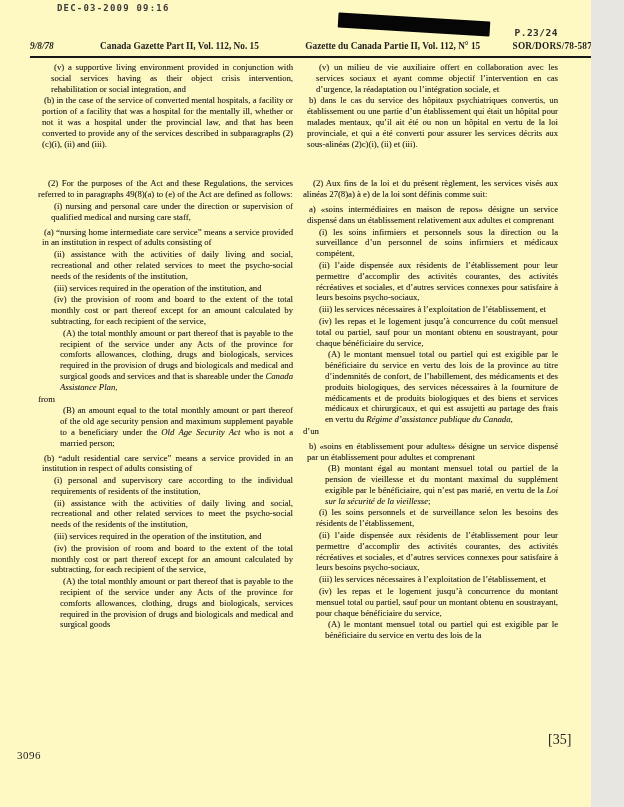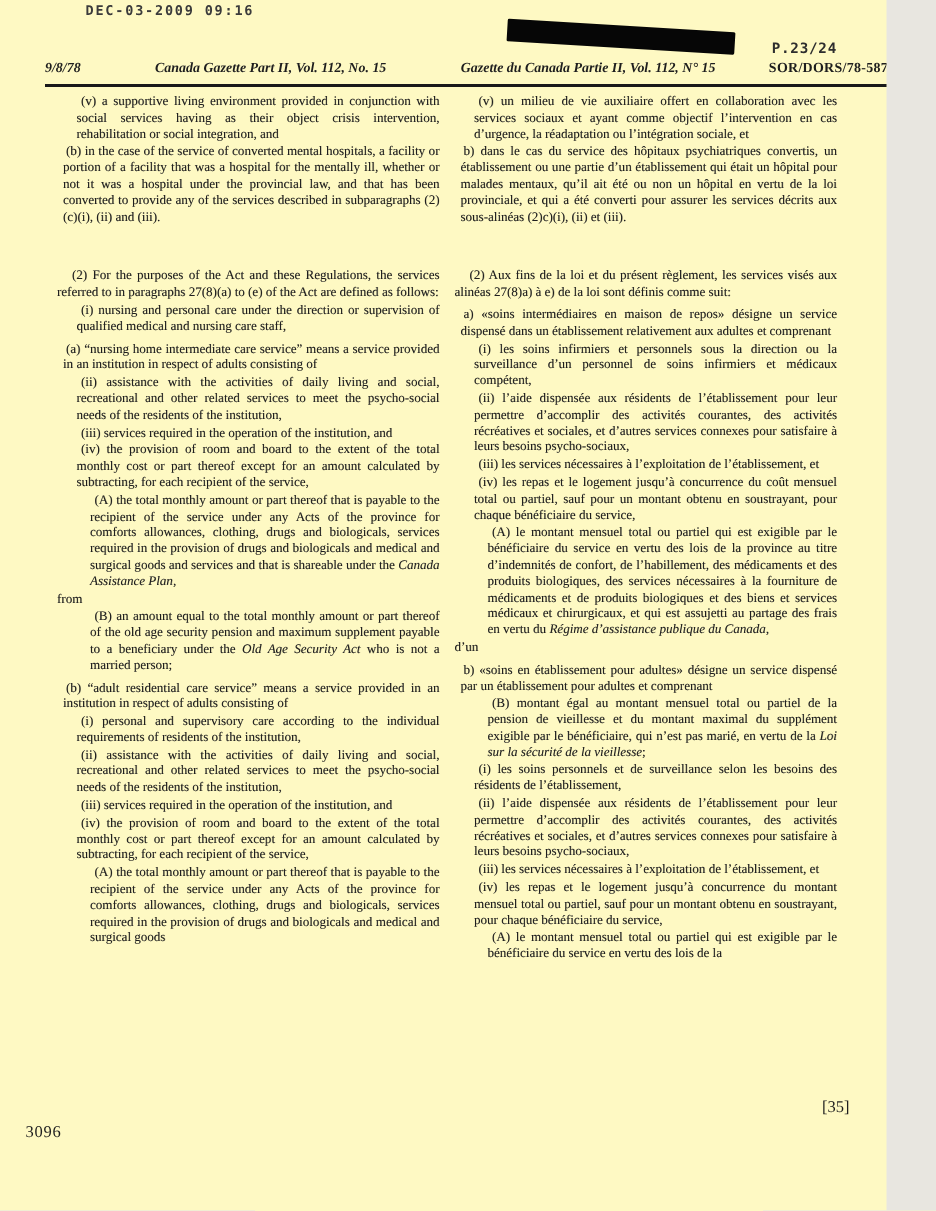--- a/index.html
+++ b/index.html
@@ -23,21 +23,21 @@
     position:absolute;left:338px;top:17px;width:152px;height:15px;
     background:#060606;transform:rotate(3.4deg);border-radius:1px;
   }
   
   .gazette-header{
     position:absolute;top:41px;left:30px;width:562px;
     display:flex;justify-content:space-between;align-items:flex-end;
     font-size:9.3px;font-weight:bold;white-space:nowrap;
   }
   .hdr-date{font-style:italic;}
-  .hdr-title{font-style:italic;padding-left:14px;}
+  .hdr-title{padding-left:14px;}
   .hdr-reg{font-style:normal;letter-spacing:0.2px;}
   .rule{
     position:absolute;top:55.5px;left:30px;width:562px;height:2px;
     background:#191919;
   }
   
   .columns{
     position:absolute;top:62px;left:38px;width:520px;
     display:flex;gap:10px;
   }
@@ -50,21 +50,21 @@
   .ind-0{text-indent:10px;}
   .ind-flush{text-indent:0;}
   .ind-b{padding-left:4px;text-indent:2px;}
   .ind-i{padding-left:13px;text-indent:3px;}
   .ind-A{padding-left:22px;text-indent:3px;}
   .gap{margin-top:29px;}
   .gap-sm{margin-top:4px;}
   .it{font-style:italic;}
   
   .footer-left{position:absolute;left:17px;top:733px;font-size:11px;letter-spacing:0.5px;margin-top:16px;}
-  .footer-right{position:absolute;left:548px;top:732px;font-size:11px;}
+  .footer-right{position:absolute;left:548px;top:732px;font-size:14px;}
   
   .edge-strip{
     position:absolute;left:612px;top:24px;width:5px;height:104px;
     background:repeating-linear-gradient(#4a4a4a 0 2px, transparent 2px 5px);
     opacity:0.75;transform:rotate(1.5deg);
   }
   .edge-dots{
     position:absolute;left:615px;top:140px;width:2px;height:250px;
     background:repeating-linear-gradient(transparent 0 26px, #8a8a8a 26px 28px);
     opacity:0.55;
@@ -105,21 +105,21 @@
     <span class="hdr-title">Canada Gazette Part II, Vol. 112, No. 15</span>
     <span class="hdr-title">Gazette du Canada Partie II, Vol. 112, N° 15</span>
     <span class="hdr-reg">SOR/DORS/78-587</span>
   </div>
   <div class="rule"></div>
 
   <div class="columns">
     <div class="col" id="col-en">
         <div class="para ind-i"><span>(v) a supportive living environment provided in conjunction with social services having as their object crisis intervention, rehabilitation or social integration, and</span></div>
         <div class="para ind-b"><span>(b) in the case of the service of converted mental hospitals, a facility or portion of a facility that was a hospital for the mentally ill, whether or not it was a hospital under the provincial law, and that has been converted to provide any of the services described in subparagraphs (2)(c)(i), (ii) and (iii).</span></div>
-        <div class="para ind-0 gap"><span>(2) For the purposes of the Act and these Regulations, the services referred to in paragraphs 27(8)(a) to (e) of the Act are defined as follows:</span></div>
+        <div class="para ind-0 gap"><span>(2) For the purposes of the Act and these Regulations, the services referred to in paragraphs 49(8)(a) to (e) of the Act are defined as follows:</span></div>
         <div class="para ind-i"><span>(i) nursing and personal care under the direction or supervision of qualified medical and nursing care staff,</span></div>
         <div class="para ind-b gap-sm"><span>(a) “nursing home intermediate care service” means a service provided in an institution in respect of adults consisting of</span></div>
         <div class="para ind-i"><span>(ii) assistance with the activities of daily living and social, recreational and other related services to meet the psycho-social needs of the residents of the institution,</span></div>
         <div class="para ind-i"><span>(iii) services required in the operation of the institution, and</span></div>
         <div class="para ind-i"><span>(iv) the provision of room and board to the extent of the total monthly cost or part thereof except for an amount calculated by subtracting, for each recipient of the service,</span></div>
         <div class="para ind-A"><span>(A) the total monthly amount or part thereof that is payable to the recipient of the service under any Acts of the province for comforts allowances, clothing, drugs and biologicals, services required in the provision of drugs and biologicals and medical and surgical goods and services and that is shareable under the </span><span class="it">Canada Assistance Plan</span><span>,</span></div>
         <div class="para ind-flush"><span>from</span></div>
         <div class="para ind-A"><span>(B) an amount equal to the total monthly amount or part thereof of the old age security pension and maximum supplement payable to a beneficiary under the </span><span class="it">Old Age Security Act</span><span> who is not a married person;</span></div>
         <div class="para ind-b gap-sm"><span>(b) “adult residential care service” means a service provided in an institution in respect of adults consisting of</span></div>
         <div class="para ind-i"><span>(i) personal and supervisory care according to the individual requirements of residents of the institution,</span></div>

